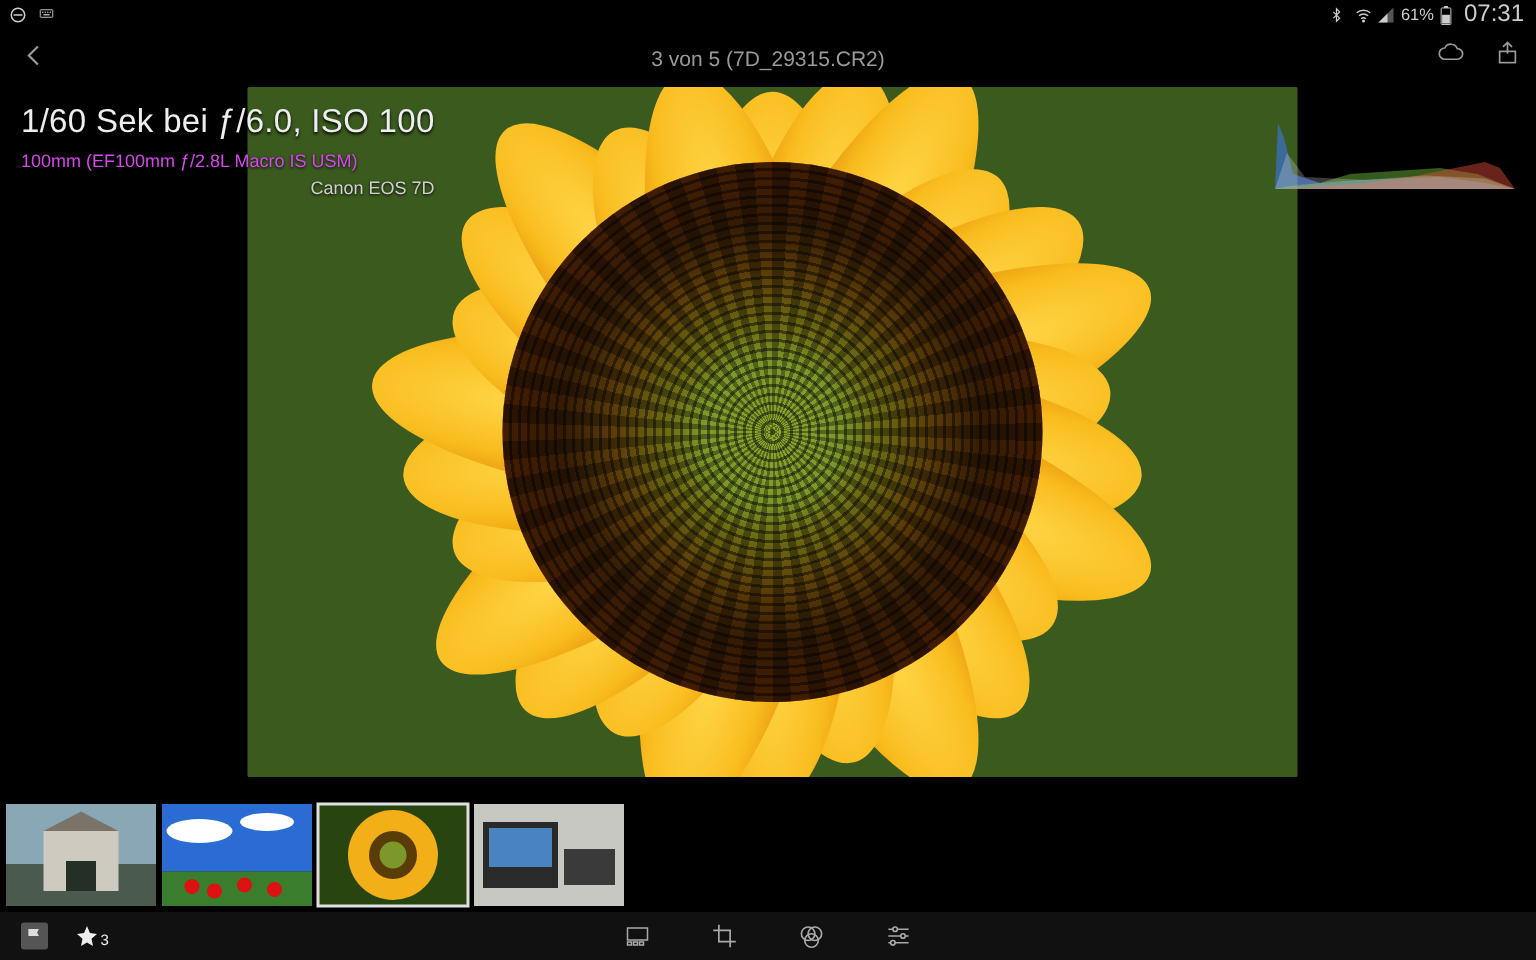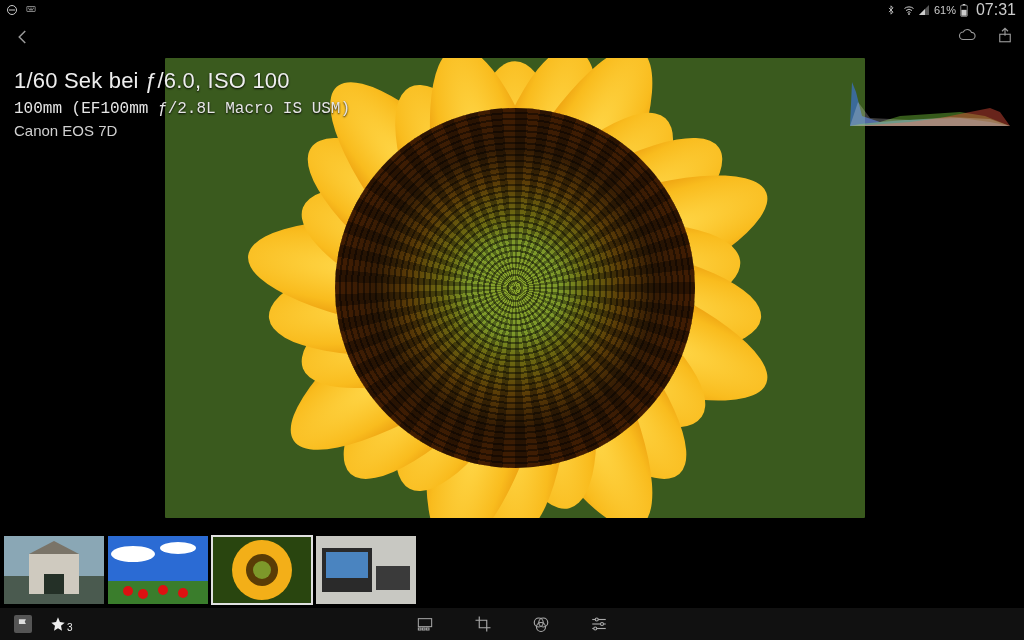--- a/index.html
+++ b/index.html
@@ -21,22 +21,22 @@
          background:radial-gradient(ellipse at 50% 35%, #ffd84a 0%, #f9bc1e 45%, #e38c06 78%, #a85600 100%);}
   .center{position:absolute;left:50%;top:50%;width:360px;height:360px;margin-left:-180px;margin-top:-180px;border-radius:50%;
           background:radial-gradient(circle at 50% 50%, #8aa52b 0%, #7d982a 18%, #6c6a12 28%, #5c3d08 42%, #3b1f05 55%, #582704 70%, #82480c 82%, #b67a16 92%, #e2a21f 100%);
           box-shadow:inset 0 0 60px 20px rgba(0,0,0,.35);}
   .seeds{position:absolute;inset:0;border-radius:50%;
          background:repeating-radial-gradient(circle at 50% 50%, rgba(0,0,0,.45) 0 2px, transparent 2px 6px),
                     repeating-conic-gradient(rgba(0,0,0,.35) 0 4deg, transparent 4deg 8deg);mix-blend-mode:multiply;}
   
   .meta{position:absolute;left:14px;top:10px;color:#eee;text-shadow:0 1px 2px #000;}
   .meta .line1{font-size:22px;font-weight:500;letter-spacing:.2px;margin-bottom:6px;}
-  .meta .line2{font-size:16px;color:#e5e5e5;margin-bottom:4px;font-family:Liberation Mono, monospace;}
-  .meta .line3{font-size:15px;color:#d0d0d0;}
+  .meta .line2{font-size:12px;color:#d946ef;margin-bottom:4px;}
+  .meta .line3{font-size:12px;color:#d0d0d0;text-align:right;}
   
   .histo{position:absolute;right:14px;top:14px;width:160px;height:54px;}
   
   .filmstrip{position:absolute;left:4px;right:4px;bottom:34px;height:70px;display:flex;gap:4px;}
   .thumb{width:100px;height:68px;background:#222;position:relative;flex:0 0 auto;}
   .thumb.selected{outline:2px solid #e0e0e0;outline-offset:-1px;}
   
   .toolbar{position:absolute;left:0;right:0;bottom:0;height:32px;background:#111;display:flex;align-items:center;}
   .tb-left{display:flex;gap:18px;align-items:center;padding-left:14px;}
   .tb-center{position:absolute;left:50%;transform:translateX(-50%);display:flex;gap:40px;align-items:center;}
@@ -95,20 +95,21 @@
     <span style="font-size:16px;">07:31</span>
   </div>
 </div>
 
 <div class="appheader">
   <span class="back">
     <svg viewBox="0 0 24 24" width="18" height="18" fill="none" stroke="#9a9a9a" stroke-width="2">
         <polyline points="15 4 7 12 15 20"></polyline>
       </svg>
   </span>
+  <div class="title">3 von 5 (7D_29315.CR2)</div>
   <div class="header-actions">
     <span>
       <svg viewBox="0 0 24 24" width="22" height="18" fill="none" stroke="#9a9a9a" stroke-width="1.5">
           <path d="M7 18a5 5 0 010-10 6 6 0 0111 .5A4.5 4.5 0 0118 18z"></path>
         </svg>
     </span>
     <span>
       <svg viewBox="0 0 24 24" width="18" height="18" fill="none" stroke="#9a9a9a" stroke-width="1.5">
           <rect x="5" y="11" width="14" height="10"></rect>
           <path d="M12 3v10M8 7l4-4 4 4"></path>

